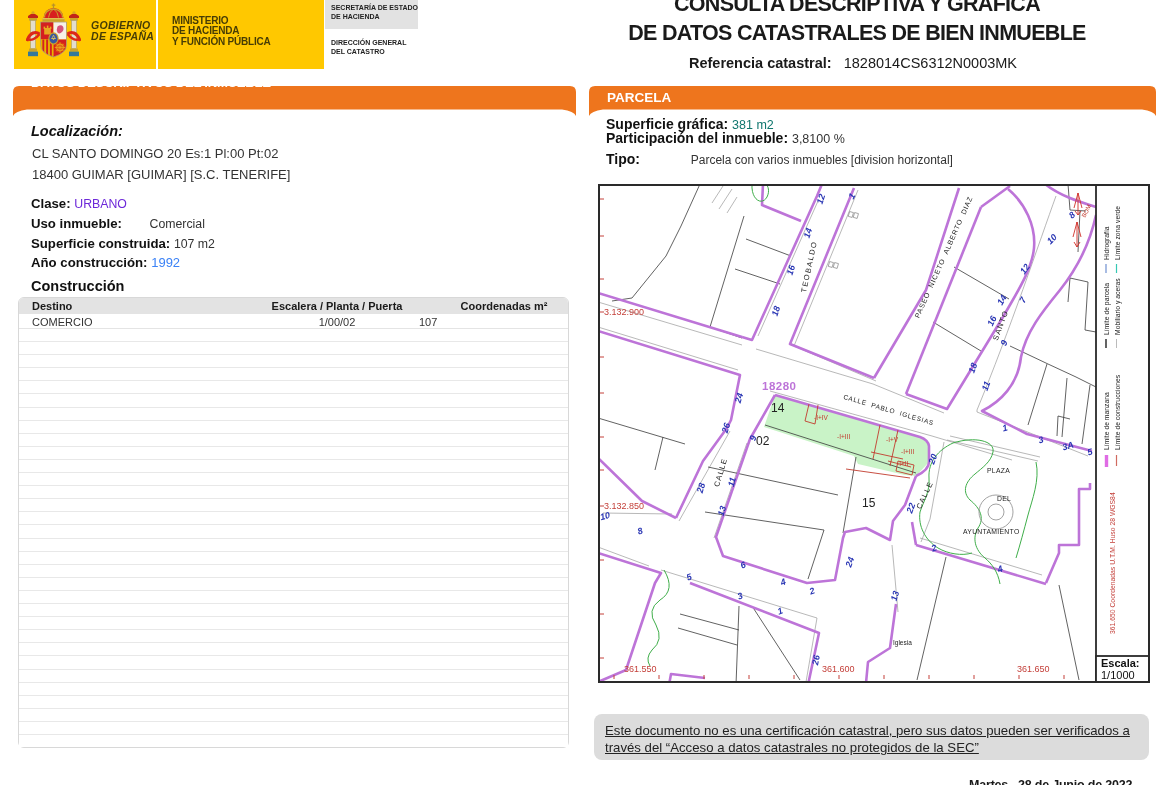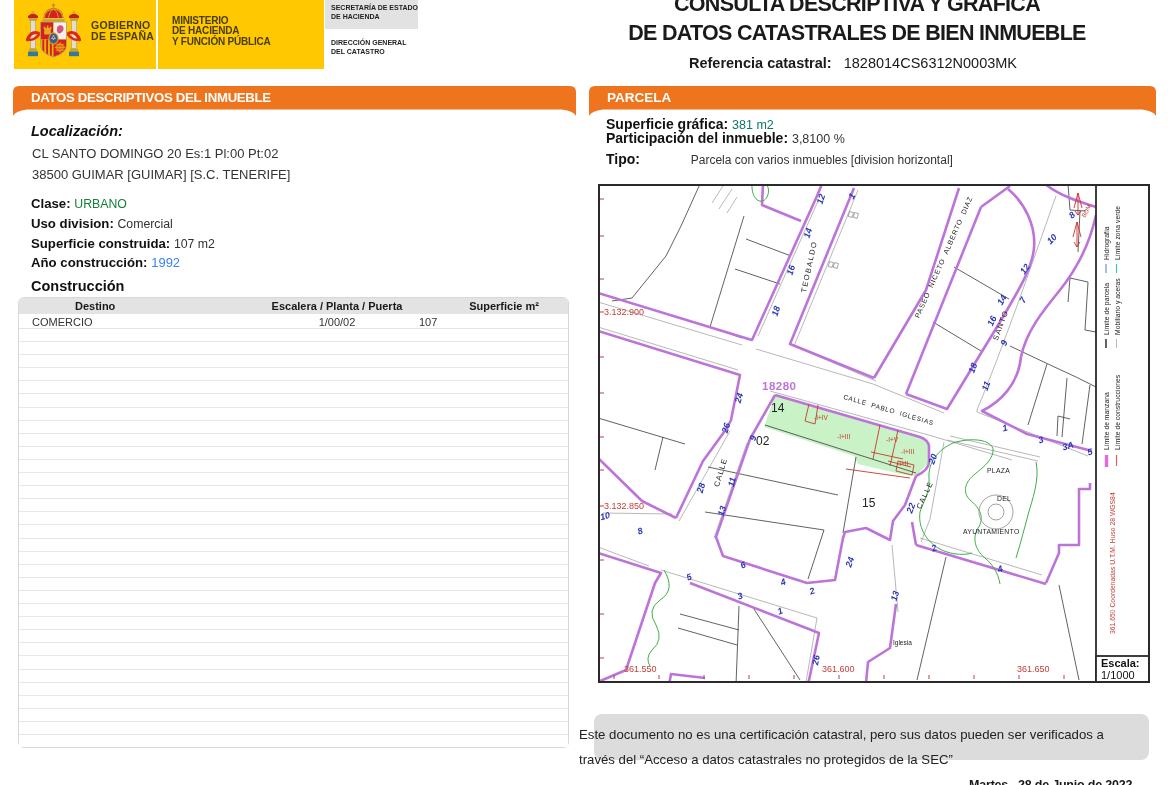--- a/index.html
+++ b/index.html
@@ -75,59 +75,59 @@
     <g stroke="#e8a820" stroke-width="0.8">
       <path d="M34 41.3 L34 51.7 M28.8 46.5 L39.2 46.5 M30.3 42.8 L37.7 50.2 M37.7 42.8 L30.3 50.2"></path>
     </g>
   </g>
   <path d="M14.5 21 L40.5 21 L40.5 44 Q40.5 52 27.5 56 Q14.5 52 14.5 44 Z" fill="none" stroke="#a89a78" stroke-width="0.8"></path>
 
   <ellipse cx="27.5" cy="37.5" rx="4.6" ry="5.6" fill="#3a57a0" stroke="#caa22a" stroke-width="1.1"></ellipse>
   <path d="M27.5 34.2 q2.2 2.3 0 4.6 q-2.2 -2.3 0 -4.6 M25.2 37.5 h4.6" stroke="#d9c060" stroke-width="0.9" fill="none"></path>
 </svg>
 
-<div class="abs b" style="left:91px;top:20px;font-size:10.5px;line-height:10.5px;color:#473d05;letter-spacing:.3px;">GOBIERNO<br>DE ESPAÑA</div>
+<div class="abs b" style="left:91px;top:20px;font-size:10.5px;line-height:10.5px;color:#473d05;letter-spacing:.3px;font-style:italic;">GOBIERNO<br>DE ESPAÑA</div>
 
 <div class="abs b" style="left:172px;top:16px;font-size:10px;line-height:10.3px;color:#473d05;letter-spacing:-0.2px;">MINISTERIO<br>DE HACIENDA<br>Y FUNCIÓN PÚBLICA</div>
 
 <div class="abs" style="left:325px;top:0;width:93px;height:29px;background:#e2e2e2;"></div>
 <div class="abs b" style="left:331px;top:4px;font-size:7px;line-height:8.5px;color:#222;">SECRETARÍA DE ESTADO<br>DE HACIENDA</div>
 
 <div class="abs b" style="left:331px;top:39px;font-size:7px;line-height:8.5px;color:#222;">DIRECCIÓN GENERAL<br>DEL CATASTRO</div>
 
 <div class="abs b" style="left:581px;top:-8px;width:552px;text-align:center;font-size:21.5px;letter-spacing:-0.7px;color:#1a1a1a;">CONSULTA DESCRIPTIVA Y GRÁFICA</div>
 <div class="abs b" style="left:581px;top:21px;width:552px;text-align:center;font-size:21.5px;letter-spacing:-0.7px;color:#1a1a1a;">DE DATOS CATASTRALES DE BIEN INMUEBLE</div>
 
 <div class="abs" style="left:577px;top:55px;width:552px;text-align:center;font-size:14.5px;color:#1a1a1a;"><span class="b">Referencia catastral:</span>&nbsp;&nbsp;&nbsp;<span>1828014CS6312N0003MK</span></div>
 
 <svg class="abs" style="left:13px;top:86px;" width="563" height="31" viewBox="0 0 563 31">
   <path d="M6 0 L557 0 Q563 0 563 6 L563 30 Q561 25 549 23.5 L14 23.5 Q2 25 0 30 L0 6 Q0 0 6 0 Z" fill="#EE751D"></path>
 </svg>
-<div class="abs b" style="left:31px;top:90px;font-size:13.2px;color:#fff;letter-spacing:-0.3px;">DATOS DESCRIPTIVOS DEL <span style="font-weight:900;">INMUEBLE</span></div>
+<div class="abs b" style="left:31px;top:75px;font-size:13.2px;color:#fff;letter-spacing:-0.3px;">DATOS DESCRIPTIVOS DEL <span style="font-weight:900;">INMUEBLE</span></div>
 
 <div class="abs b" style="left:31px;top:123px;font-size:14.5px;color:#111;font-style:italic;">Localización:</div>
 <div class="abs" style="left:32px;top:146px;font-size:13px;color:#333;">CL SANTO DOMINGO 20 Es:1 Pl:00 Pt:02</div>
-<div class="abs" style="left:32px;top:167px;font-size:13px;color:#333;">38500 GUIMAR [GUIMAR] [S.C. TENERIFE]</div>
-
-<div class="abs" style="left:31px;top:196px;font-size:13.2px;color:#111;"><span class="b">Clase:</span> <span style="font-size:12.3px;color:#15803d;">URBANO</span></div>
-
-<div class="abs" style="left:31px;top:216px;font-size:13.2px;color:#111;"><span class="b">Uso division:</span> <span style="font-size:12.3px;color:#333;">Comercial</span></div>
+<div class="abs" style="left:32px;top:167px;font-size:13px;color:#333;">18400 GUIMAR [GUIMAR] [S.C. TENERIFE]</div>
+
+<div class="abs" style="left:31px;top:196px;font-size:13.2px;color:#111;"><span class="b">Clase:</span> <span style="font-size:12.3px;color:#6d28d9;">URBANO</span></div>
+
+<div class="abs" style="left:31px;top:216px;font-size:13.2px;color:#111;"><span class="b">Uso inmueble:</span> <span style="font-size:12.3px;color:#333;margin-left:24px;">Comercial</span></div>
 
 <div class="abs" style="left:31px;top:236px;font-size:13.2px;color:#111;"><span class="b">Superficie construida:</span> <span style="font-size:12.3px;color:#333;">107 m2</span></div>
 
 <div class="abs" style="left:31px;top:255px;font-size:13.2px;color:#111;"><span class="b">Año construcción:</span> <span style="font-size:13px;color:#3b82f6;text-align:center;">1992</span></div>
 
 <div class="abs b" style="left:31px;top:278px;font-size:14.5px;color:#111;">Construcción</div>
 
 <div class="abs" style="left:18px;top:297px;width:551px;height:451px;border:1px solid #d8d8d8;border-radius:6px;box-sizing:border-box;">
 
   <div class="abs" style="left:0;top:0;width:100%;height:16px;background:#e3e3e3;border-radius:5px 5px 0 0;"></div>
-  <div class="abs b" style="left:13px;top:2px;font-size:11px;color:#1a1a1a;margin-left:43px;">Destino</div>
+  <div class="abs b" style="left:13px;top:2px;font-size:11px;color:#1a1a1a;">Destino</div>
   <div class="abs b" style="left:168px;top:2px;width:300px;text-align:center;font-size:11px;color:#1a1a1a;">Escalera / Planta / Puerta</div>
-  <div class="abs b" style="left:420px;top:2px;width:130px;text-align:center;font-size:11px;color:#1a1a1a;">Superficie m²</div>
+  <div class="abs b" style="left:420px;top:2px;width:130px;text-align:center;font-size:11px;color:#1a1a1a;">Coordenadas m²</div>
 
   <div class="abs" style="left:13px;top:18px;font-size:11px;color:#333;">COMERCIO</div>
   <div class="abs" style="left:168px;top:18px;width:300px;text-align:center;font-size:11px;color:#333;">1/00/02</div>
   <div class="abs" style="left:400px;top:18px;width:130px;text-align:left;font-size:11px;color:#333;">107</div>
 
   <div class="abs" style="left:0;top:30px;width:100%;height:1px;background:#e4e4e4;"></div>
   <div class="abs" style="left:0;top:31px;width:100%;height:418px;background:repeating-linear-gradient(to bottom,#fff 0px,#fff 12.1px,#e8e8e8 12.1px,#e8e8e8 13.1px);"></div>
 </div>
 
 <svg class="abs" style="left:589px;top:86px;" width="567" height="31" viewBox="0 0 567 31">
@@ -397,15 +397,15 @@
   <rect x="1096" y="656" width="53" height="26" fill="#fff" stroke="#2a2a2a" stroke-width="1.8"></rect>
   <text x="1101" y="667" fill="#111" font-size="11" font-weight="bold">Escala:</text>
   <text x="1101" y="679" fill="#111" font-size="11">1/1000</text>
 
   </g>
 
   <rect x="599" y="185" width="550" height="497" fill="none" stroke="#2a2a2a" stroke-width="2"></rect>
 </svg>
 
 <div class="abs" style="left:594px;top:714px;width:555px;height:46px;background:#dcdcdc;border-radius:8px;"></div>
-<div class="abs" style="left:579px;top:722px;width:545px;font-size:13.2px;line-height:25px;color:#222;">Este documento no es una certificación catastral, pero sus datos pueden ser verificados a<br>través del “Acceso a datos catastrales no protegidos de la SEC”</div>
+<div class="abs" style="left:605px;top:722px;width:545px;font-size:13.2px;line-height:17px;color:#222;text-decoration:underline;">Este documento no es una certificación catastral, pero sus datos pueden ser verificados a<br>través del “Acceso a datos catastrales no protegidos de la SEC”</div>
 
 <div class="abs b" style="left:969px;top:778px;font-size:12.5px;letter-spacing:-0.2px;color:#1a1a1a;">Martes , 28 de Junio de 2022</div>
 
 </body></html>

